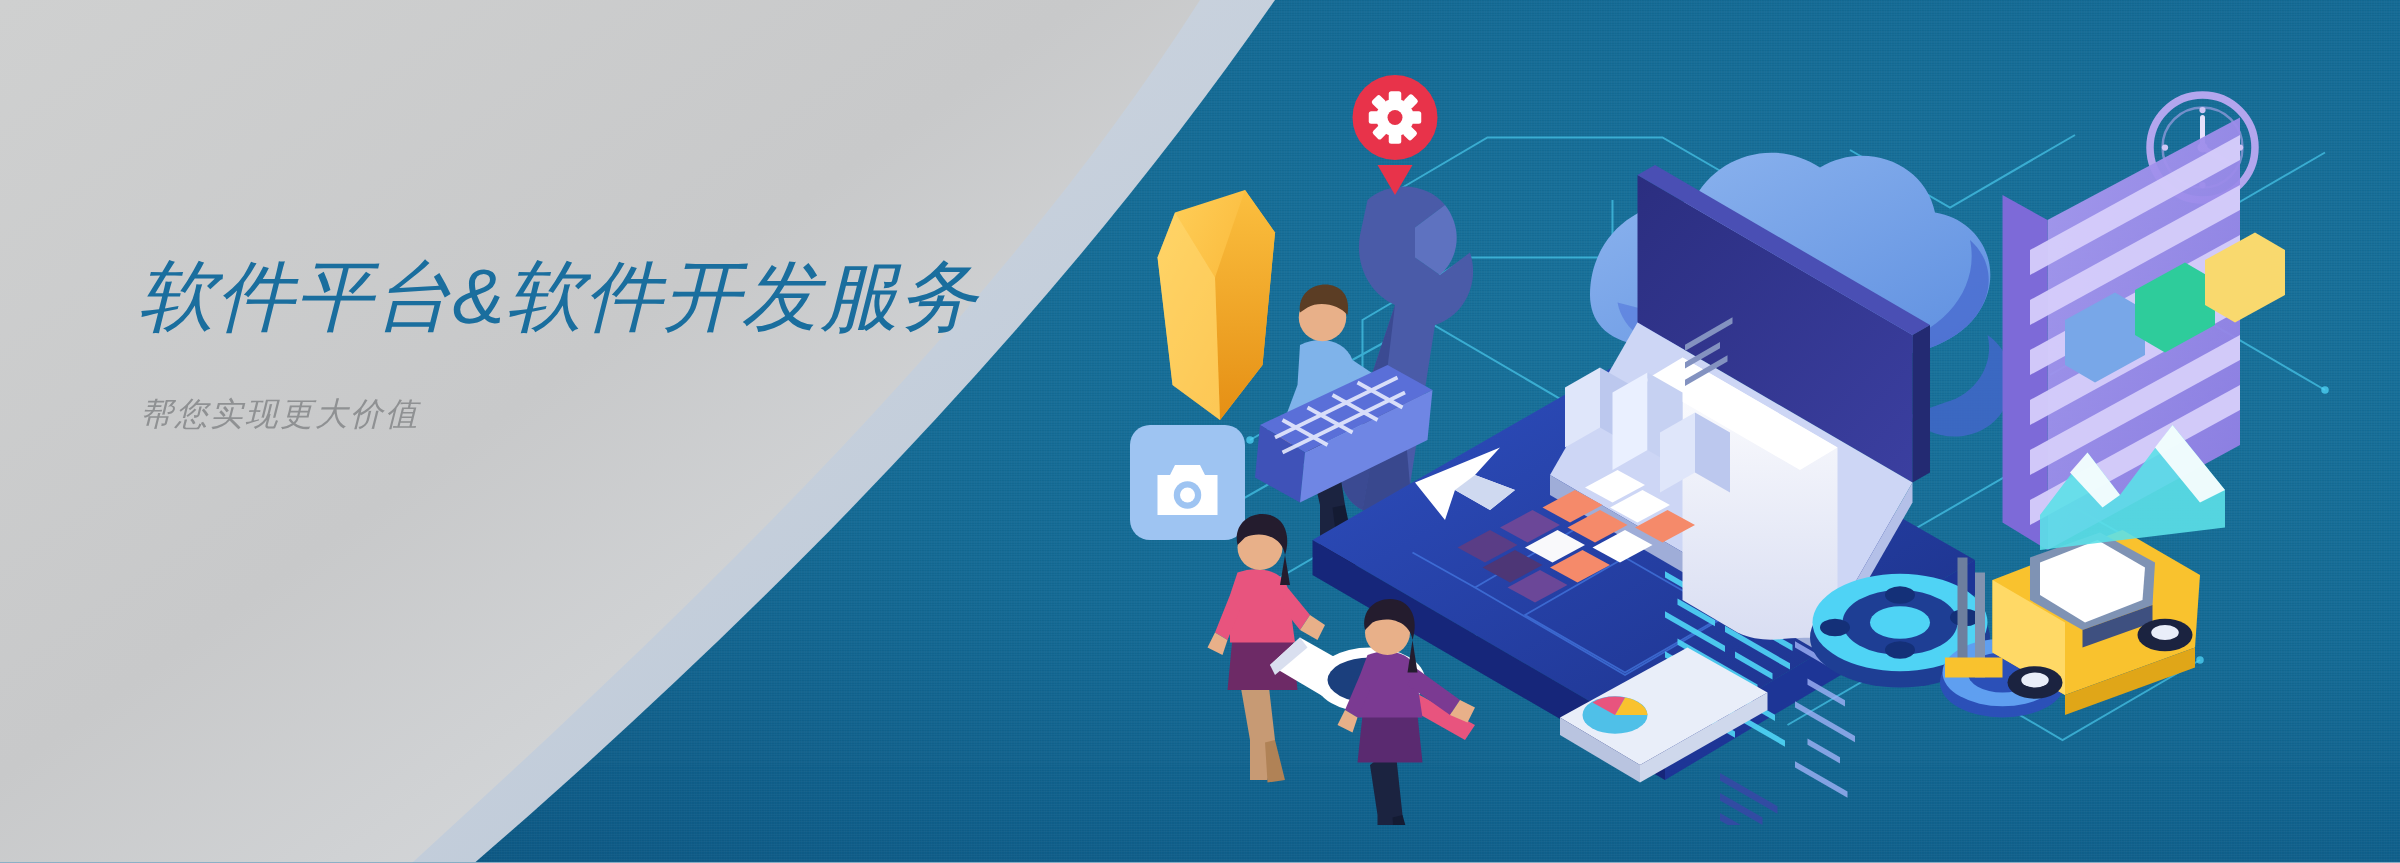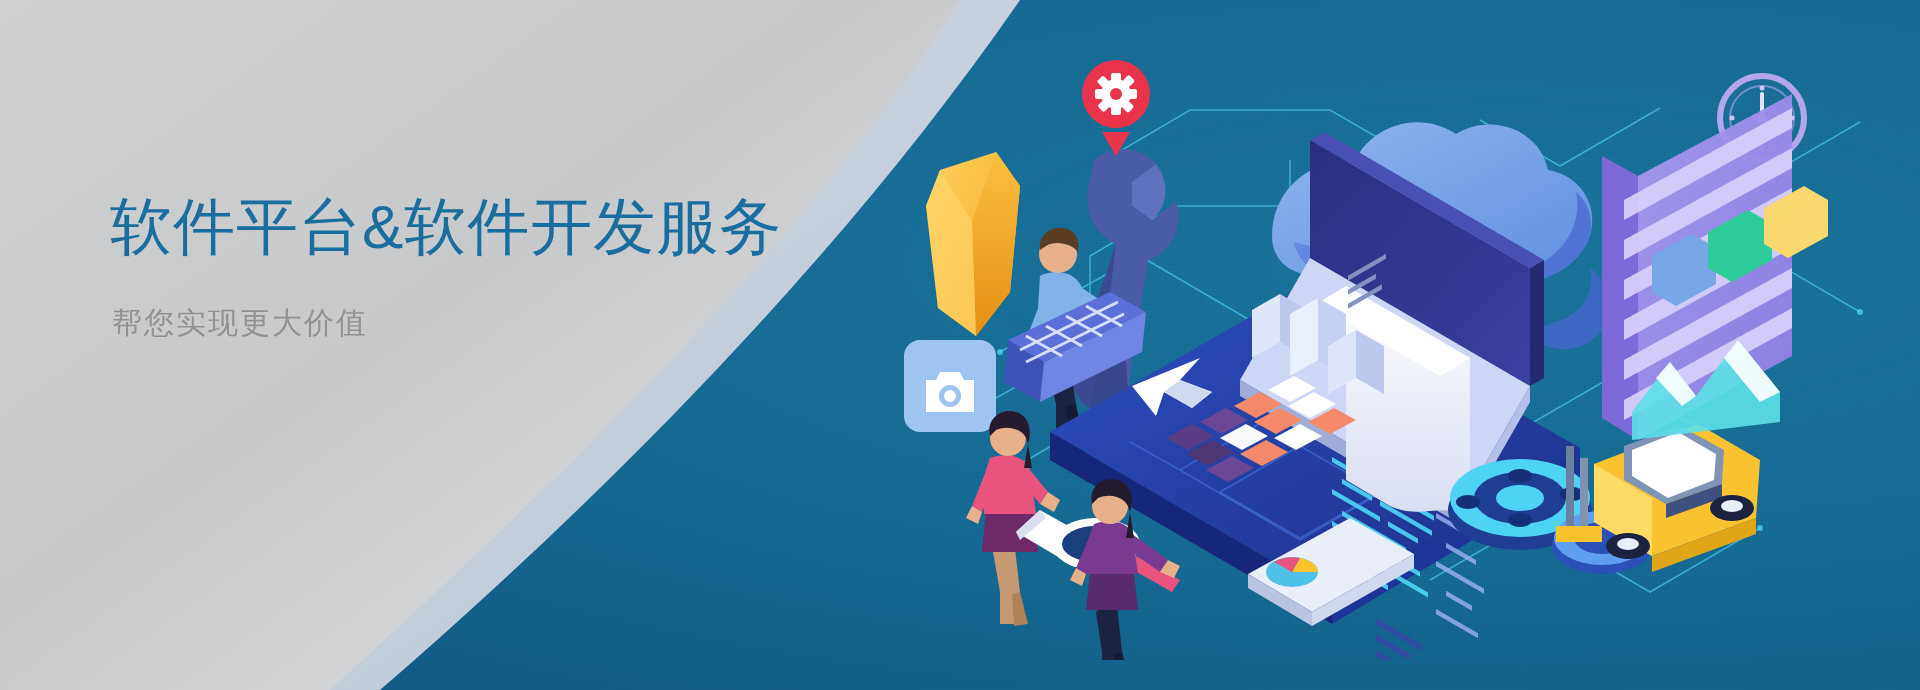--- a/index.html
+++ b/index.html
@@ -32,35 +32,36 @@
 
   
   .left-panel{
     position:absolute; left:0; top:0; width:1100px; height:690px;
   }
 
   
   .text-block{
     position:absolute;
     left:110px;
-    top:194px;
+    top:205px;
     width:760px;
+    font-style:italic;
   }
   .headline{
     font-size:62px;
     line-height:1.05;
     letter-spacing:1px;
     color:#1a6e9e;
     font-weight:400;
     white-space:nowrap;
     margin:0;
   }
   .subline{
     margin:44px 0 0 2px;
-    font-size:30px;
+    font-size:26px;
     letter-spacing:2px;
     color:#8f9193;
     font-weight:400;
     white-space:nowrap;
   }
 
   
   .illus{ position:absolute; left:880px; top:40px; width:1040px; height:620px; }
   .illus svg{ display:block; }
 </style>

